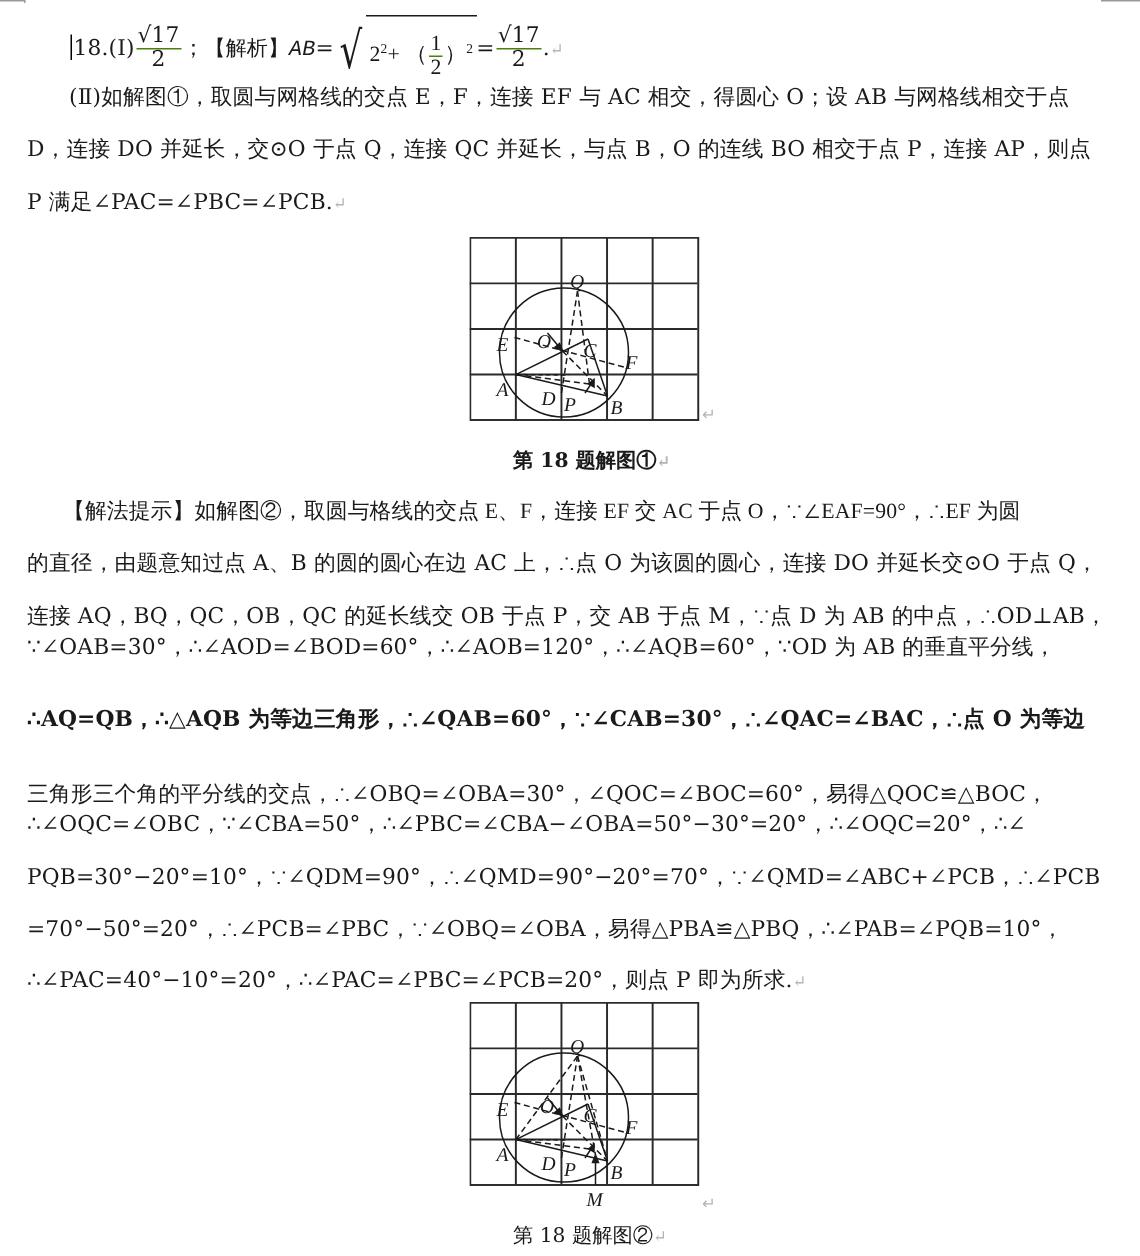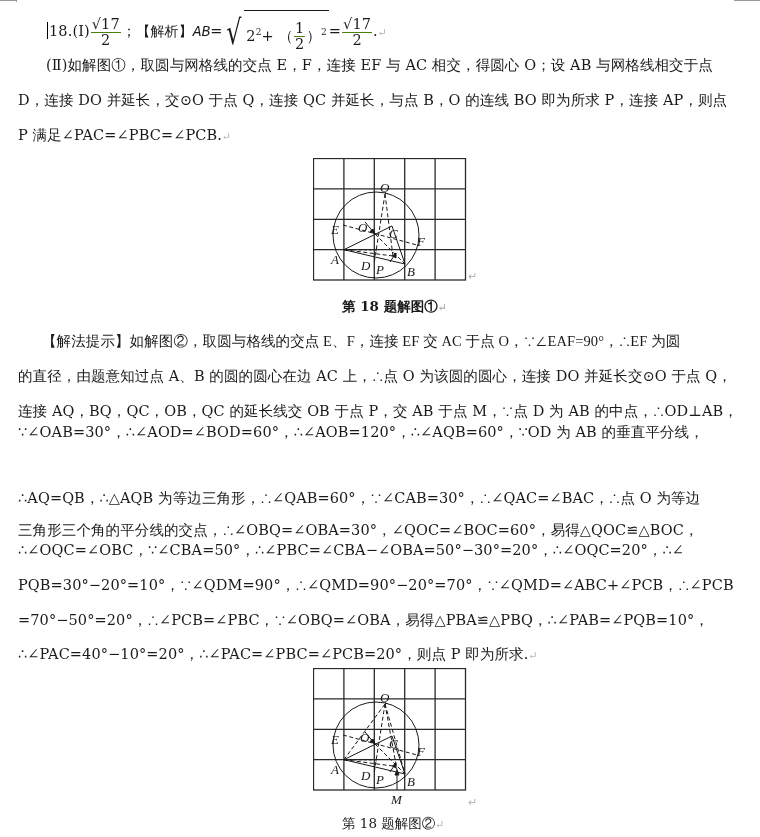--- a/index.html
+++ b/index.html
@@ -9,39 +9,39 @@
   .corner-tl-v { position: absolute; left: 16px; top: 0; width: 1px; height: 2px; background: #9a9a9a; }
   .corner-tr { position: absolute; left: 734px; top: 0; width: 26px; height: 1px; background: #9a9a9a; }
   .line { position: absolute; left: 18px; font-size: 14.5px; line-height: 20px; white-space: nowrap; letter-spacing: 0.1px; }
   .cursor { display: inline-block; width: 1px; height: 17px; background: #000; vertical-align: -3px; margin-right: 1px; }
   i { font-style: italic; font-family: Liberation Mono, monospace; }
   .pm { color: #b5b5b5; font-size: 11px; font-style: normal; }
   .frac { display: inline-block; vertical-align: middle; text-align: center; line-height: 15px; margin: 0 1px; }
   .frac .num { display: block; border-bottom: 1px solid #4d7c0f; padding: 0 1px; }
   .frac .den { display: block; }
   .big-root { font-size: 34px; vertical-align: -8px; line-height: 20px; font-family: "DejaVu Sans", sans-serif; transform: scaleX(0.7); display: inline-block; }
-  .big-radical { display: inline-block; border-top: 1px solid #1a1a1a; padding: 2px 2px 0 2px; vertical-align: middle; }
+  .big-radical { display: inline-block; border-top: 1px solid #1a1a1a; padding: 2px 2px 0 2px; vertical-align: middle; font-family: Liberation Serif, serif; }
   sup { font-size: 9px; }
   .figure { position: absolute; }
   .caption { position: absolute; font-size: 13.5px; white-space: nowrap; }
   svg text { font-family: "Liberation Serif", serif; font-style: italic; font-size: 13px; fill: #1a1a1a; }
 </style>
 </head>
 <body>
 
 <div class="corner-tl"></div>
 <div class="corner-tl-v"></div>
 <div class="corner-tr"></div>
 
 <div class="line" style="top:10px; left:47px; line-height:38px; height:40px;">
   <span class="cursor"></span><span>18.</span><span>(Ⅰ)</span><span class="frac"><span class="num">√17</span><span class="den">2</span></span><span>；</span><span style="font-family:'DejaVu Sans',sans-serif;font-size:14px;">【解析】</span><i>AB</i><span>=</span><span class="big-root">√</span><span class="big-radical"><span>2</span><sup>2</sup><span>+ （</span><span class="frac"><span class="num">1</span><span class="den">2</span></span><span>）</span><sup>2</sup></span><span>=</span><span class="frac"><span class="num">√17</span><span class="den">2</span></span><span>.</span><span class="pm">↵</span>
 </div>
 
 <div class="line" style="top:55px; left:46px;">(Ⅱ)如解图①，取圆与网格线的交点 E，F，连接 EF 与 AC 相交，得圆心 O；设 AB 与网格线相交于点</div>
-<div class="line" style="top:90px;">D，连接 DO 并延长，交⊙O 于点 Q，连接 QC 并延长，与点 B，O 的连线 BO 即为所求 P，连接 AP，则点</div>
+<div class="line" style="top:90px;">D，连接 DO 并延长，交⊙O 于点 Q，连接 QC 并延长，与点 B，O 的连线 BO 相交于点 P，连接 AP，则点</div>
 <div class="line" style="top:125px;"><span>P 满足∠PAC=∠PBC=∠PCB.</span><span class="pm">↵</span></div>
 
 <svg class="figure" style="left:313px; top:158px;" width="175" height="125" viewBox="0 0 175 125">
   <g stroke="#2a2a2a" stroke-width="1.3" fill="none">
     <rect x="0.5" y="0.5" width="152" height="121.5"></rect>
     <line x1="30.9" y1="0" x2="30.9" y2="122"></line>
     <line x1="61.3" y1="0" x2="61.3" y2="122"></line>
     <line x1="91.7" y1="0" x2="91.7" y2="122"></line>
     <line x1="122.1" y1="0" x2="122.1" y2="122"></line>
     <line x1="0" y1="30.9" x2="152" y2="30.9"></line>
@@ -74,21 +74,21 @@
   <text x="63" y="116">P</text>
   <text x="94" y="118">B</text>
   <text x="155" y="122" class="pm" style="font-style:normal;font-size:11px;fill:#b5b5b5;">↵</text>
 </svg>
 <div class="caption" style="left:342px; top:298px;font-weight:bold;"><span>第 18 题解图①</span><span class="pm">↵</span></div>
 
 <div class="line" style="top:331px; left:42px;font-family:Liberation Serif, serif;">【解法提示】如解图②，取圆与格线的交点 E、F，连接 EF 交 AC 于点 O，∵∠EAF=90°，∴EF 为圆</div>
 <div class="line" style="top:366px;">的直径，由题意知过点 A、B 的圆的圆心在边 AC 上，∴点 O 为该圆的圆心，连接 DO 并延长交⊙O 于点 Q，</div>
 <div class="line" style="top:401px;">连接 AQ，BQ，QC，OB，QC 的延长线交 OB 于点 P，交 AB 于点 M，∵点 D 为 AB 的中点，∴OD⊥AB，</div>
 <div class="line" style="top:422px;">∵∠OAB=30°，∴∠AOD=∠BOD=60°，∴∠AOB=120°，∴∠AQB=60°，∵OD 为 AB 的垂直平分线，</div>
-<div class="line" style="top:488px;">∴AQ=QB，∴△AQB 为等边三角形，∴∠QAB=60°，∵∠CAB=30°，∴∠QAC=∠BAC，∴点 O 为等边</div>
+<div class="line" style="top:470px;font-weight:bold;">∴AQ=QB，∴△AQB 为等边三角形，∴∠QAB=60°，∵∠CAB=30°，∴∠QAC=∠BAC，∴点 O 为等边</div>
 <div class="line" style="top:520px;">三角形三个角的平分线的交点，∴∠OBQ=∠OBA=30°，∠QOC=∠BOC=60°，易得△QOC≌△BOC，</div>
 <div class="line" style="top:540px;">∴∠OQC=∠OBC，∵∠CBA=50°，∴∠PBC=∠CBA−∠OBA=50°−30°=20°，∴∠OQC=20°，∴∠</div>
 <div class="line" style="top:575px;">PQB=30°−20°=10°，∵∠QDM=90°，∴∠QMD=90°−20°=70°，∵∠QMD=∠ABC+∠PCB，∴∠PCB</div>
 <div class="line" style="top:610px;">=70°−50°=20°，∴∠PCB=∠PBC，∵∠OBQ=∠OBA，易得△PBA≌△PBQ，∴∠PAB=∠PQB=10°，</div>
 <div class="line" style="top:644px;"><span>∴∠PAC=40°−10°=20°，∴∠PAC=∠PBC=∠PCB=20°，则点 P 即为所求.</span><span class="pm">↵</span></div>
 
 <svg class="figure" style="left:313px; top:668px;" width="175" height="145" viewBox="0 0 175 145">
   <g stroke="#2a2a2a" stroke-width="1.3" fill="none">
     <rect x="0.5" y="0.5" width="152" height="121.5"></rect>
     <line x1="30.9" y1="0" x2="30.9" y2="122"></line>

